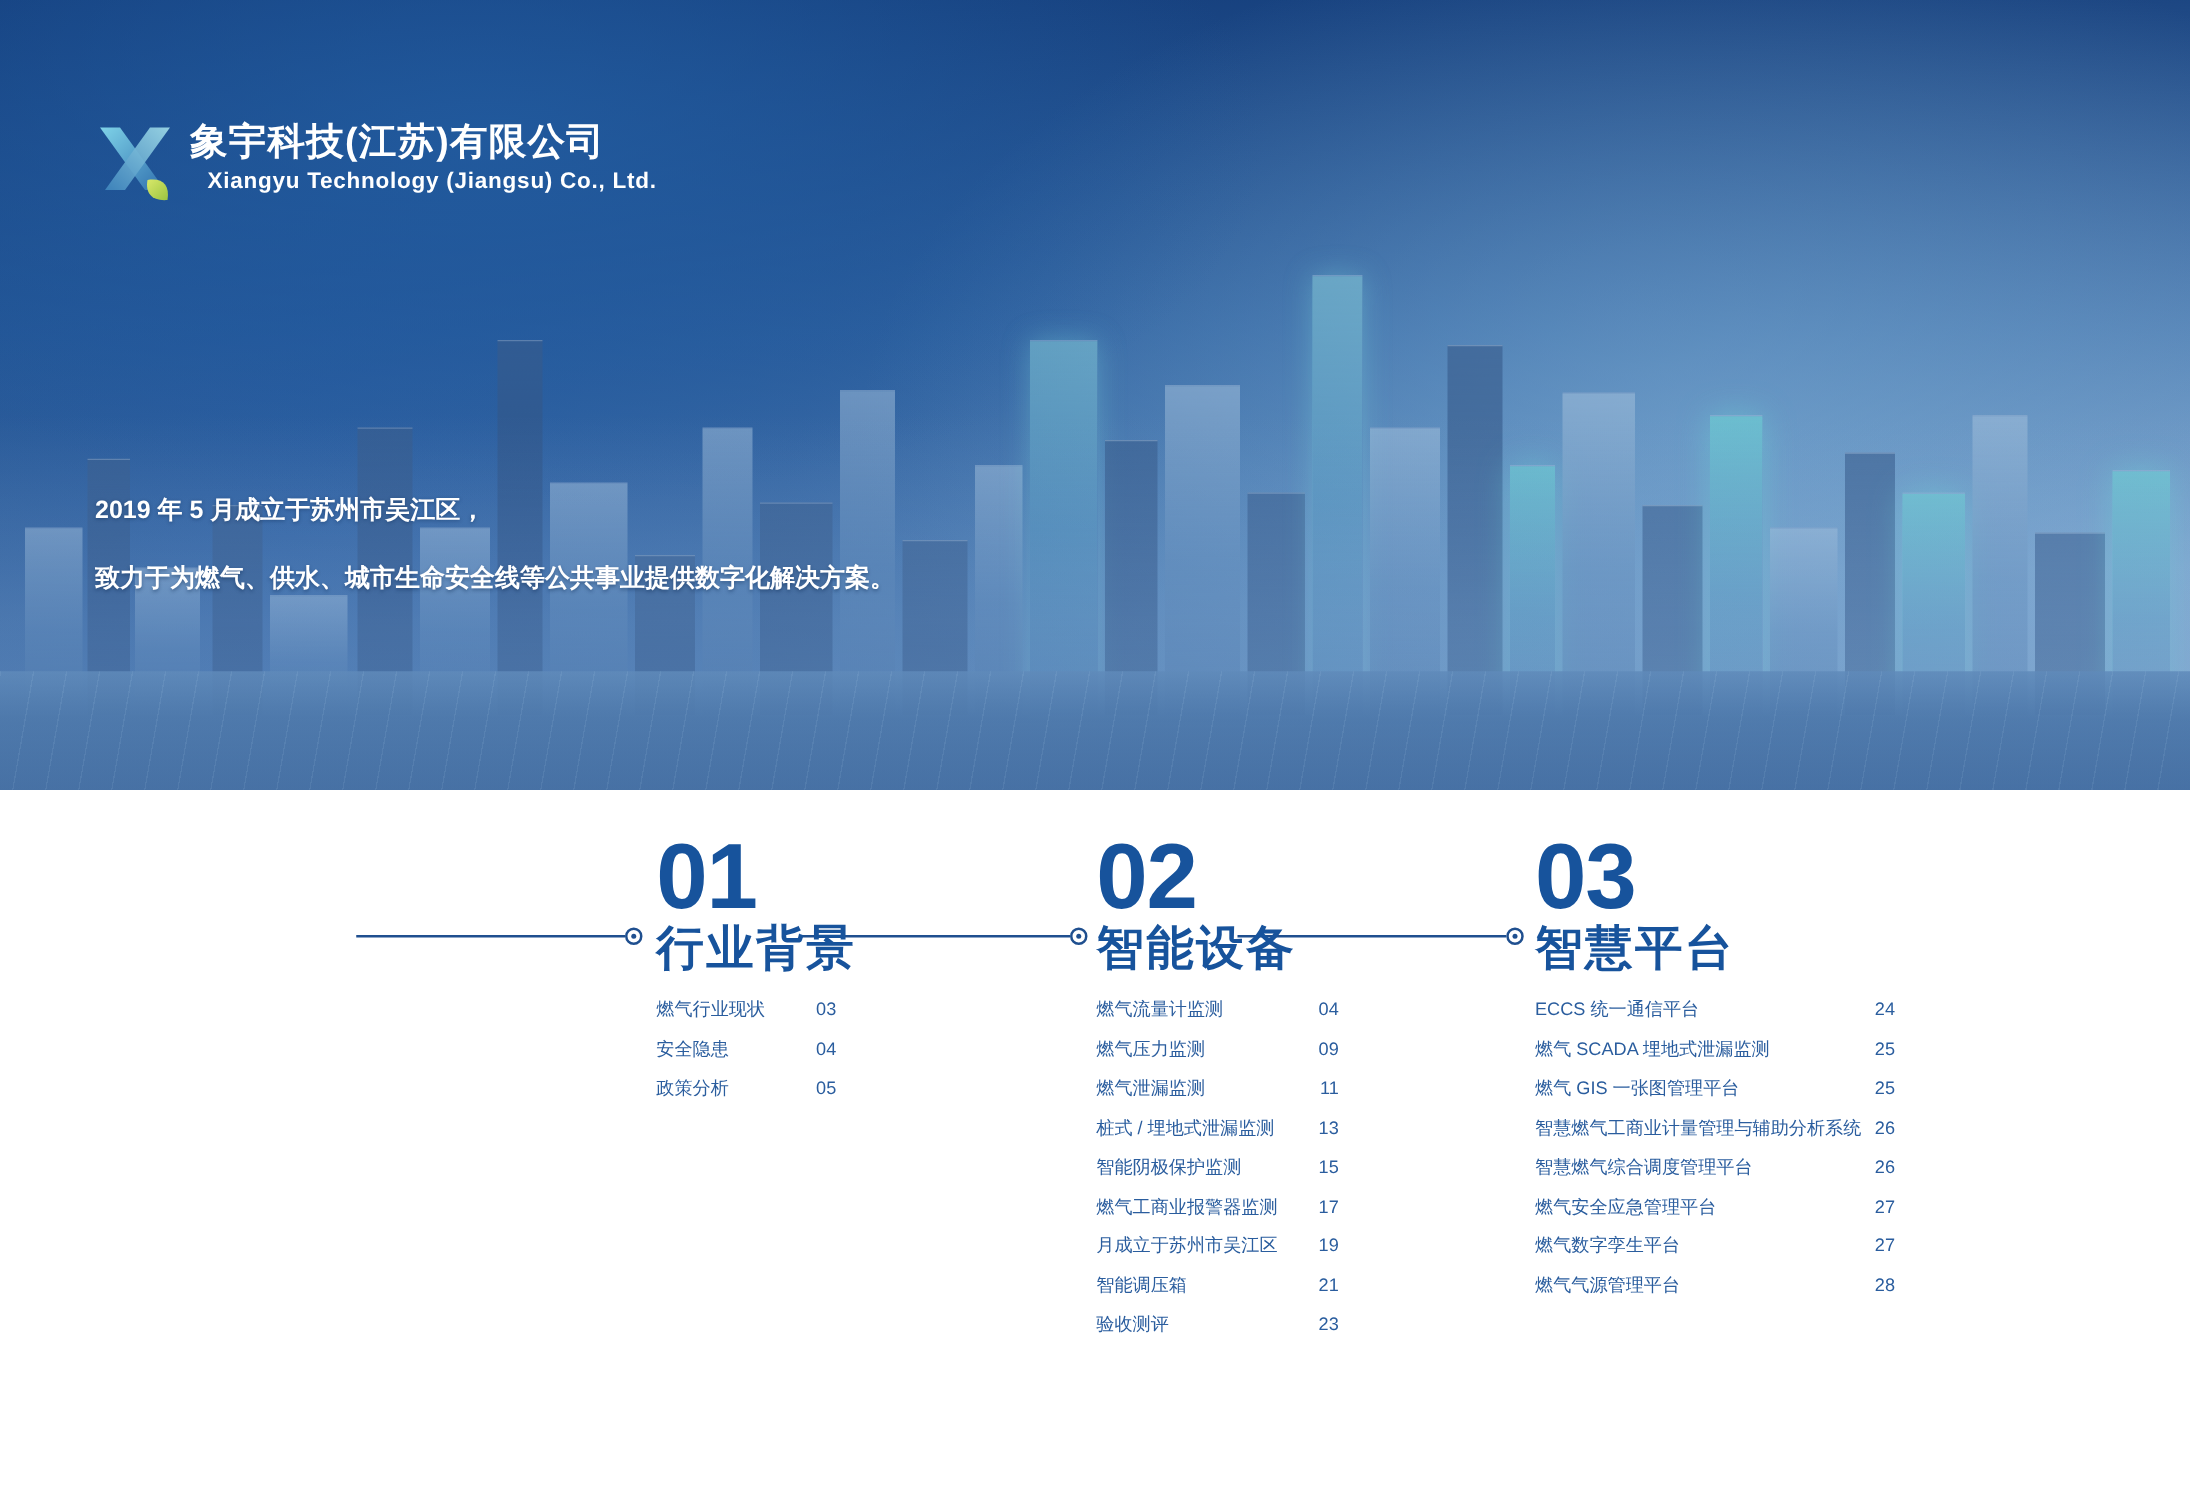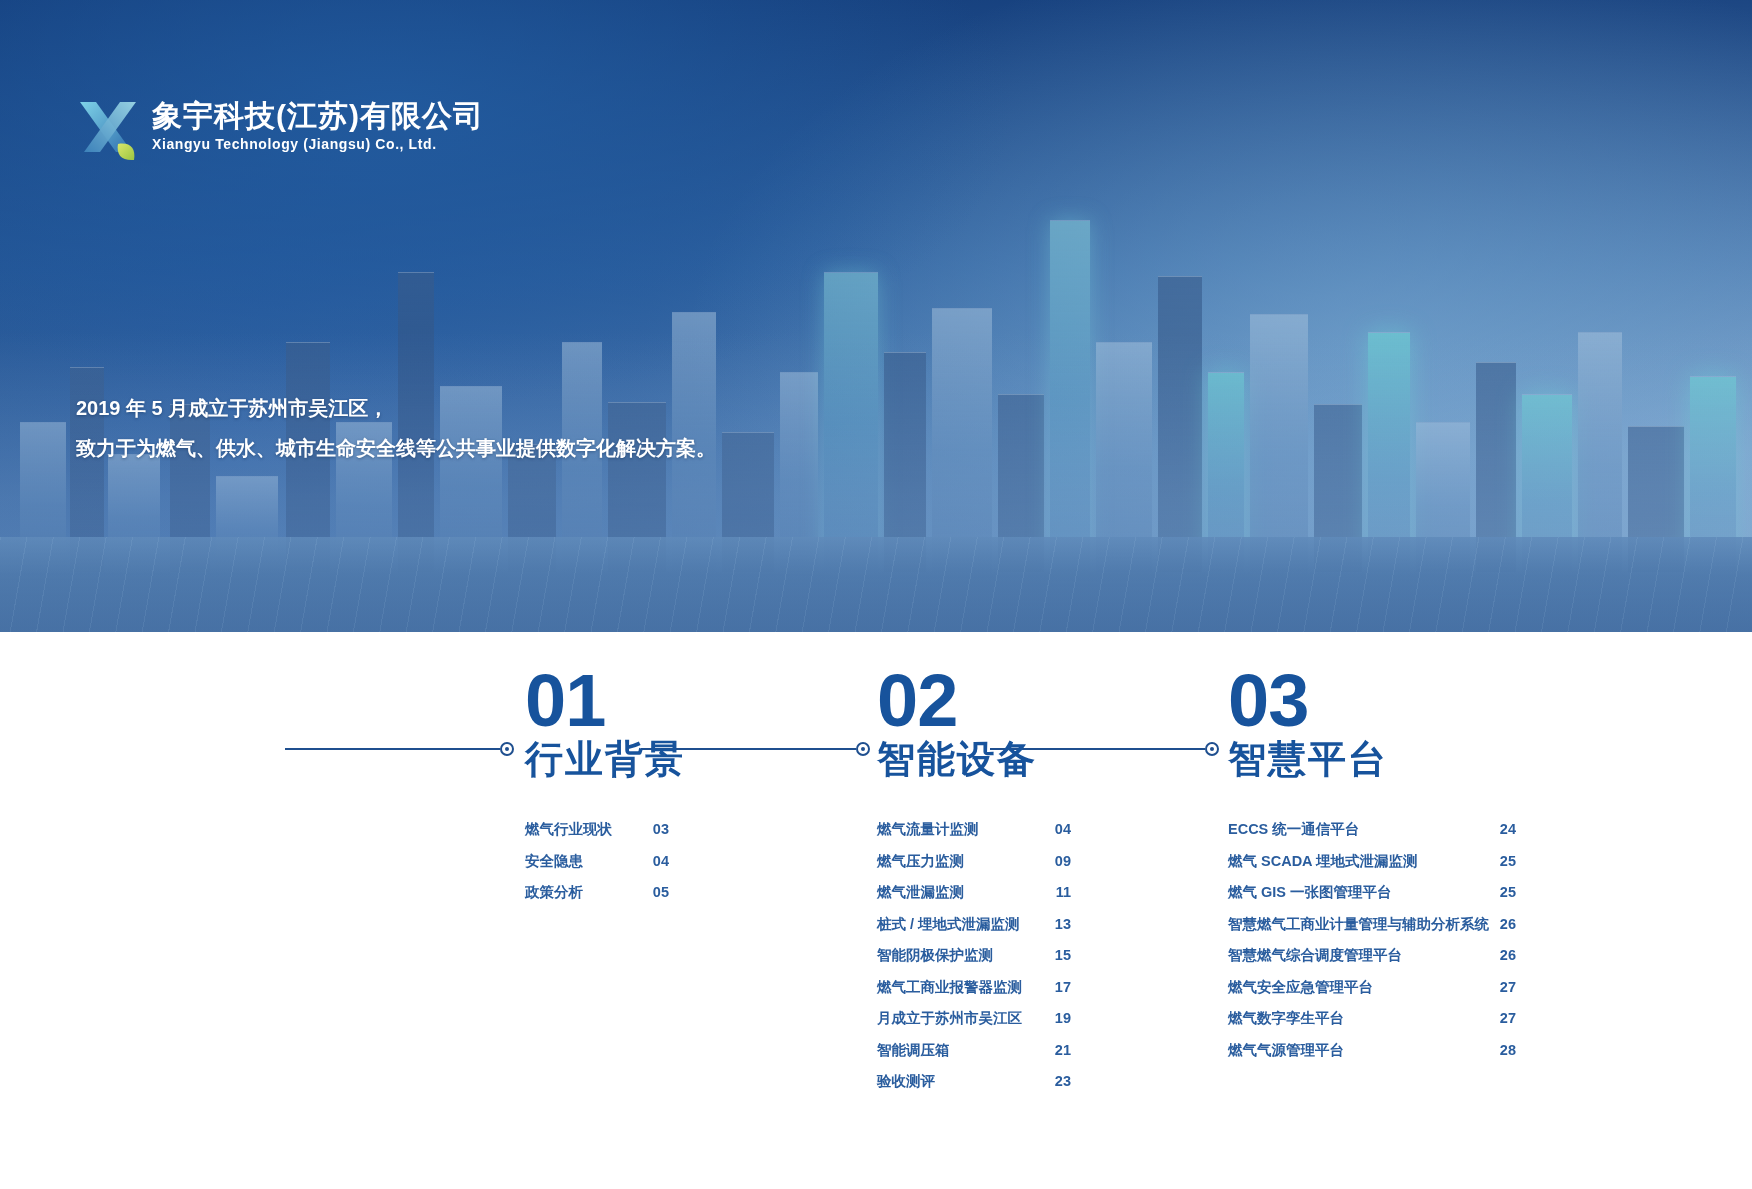--- a/index.html
+++ b/index.html
@@ -58,31 +58,31 @@
 
   
   .logo-wrap { position:absolute; left:76px; top:88px; display:flex; align-items:center; }
   .logo-mark { position:relative; width:64px; height:74px; margin-right:12px; flex:none; }
   .logo-text-block { padding-top:2px; }
   .logo-cn {
     font-size: 30px; font-weight: 700; color:#ffffff; letter-spacing: 1px;
     line-height: 1.12; white-space: nowrap;
   }
   .logo-en {
-    font-size: 14px; font-weight: 700; color:#ffffff; letter-spacing: .6px;
-    line-height: 1.2; white-space: nowrap; margin-top: 3px;
+    font-size: 18px; font-weight: 700; color:#ffffff; letter-spacing: .6px;
+    line-height: 1.2; white-space: nowrap; margin-top: 3px; margin-left: 14px;
   }
 
   
   .hero-copy { position:absolute; left:76px; top:398px; }
   .hero-copy p {
     color:#ffffff; font-weight:700; font-size:20px; line-height:1; white-space:nowrap;
     text-shadow: 0 1px 3px rgba(10,40,80,.45);
   }
-  .hero-copy p + p { margin-top: 22px; font-family: Liberation Mono, monospace; }
+  .hero-copy p + p { margin-top: 35px; }
 
   
   .toc { position:absolute; left:0; top:632px; width:1752px; height:557px; background:#fff; }
 
   .toc-title {
     position:absolute; left:88px; top:72px;
     font-size:66px; font-weight:700; color:#164785; letter-spacing:6px; line-height:1;
   }
 
   .rail { position:absolute; left:285px; top:110px; width:1080px; height:14px; }
@@ -99,21 +99,21 @@
   }
 
   .col { position:absolute; top:34px; }
   .col-num {
     font-size:74px; font-weight:700; color:#17539c; line-height:.95; letter-spacing:-1px;
   }
   .col-name {
     font-size:38px; font-weight:700; color:#17539c; letter-spacing:2px;
     line-height:1.05; margin-top:4px; white-space:nowrap;
   }
-  .col-list { margin-top:42px;font-weight:bold; }
+  .col-list { margin-top:21px; }
   .toc-row {
     display:flex; align-items:baseline; font-size:14.5px; color:#2a5d9e;
     line-height:1; margin-bottom:17px; white-space:nowrap;
   }
   .toc-row .lbl { flex:none; }
   .toc-row .pg { flex:none; text-align:right; color:#2a5d9e; }
 </style>
 </head>
 <body>
 

